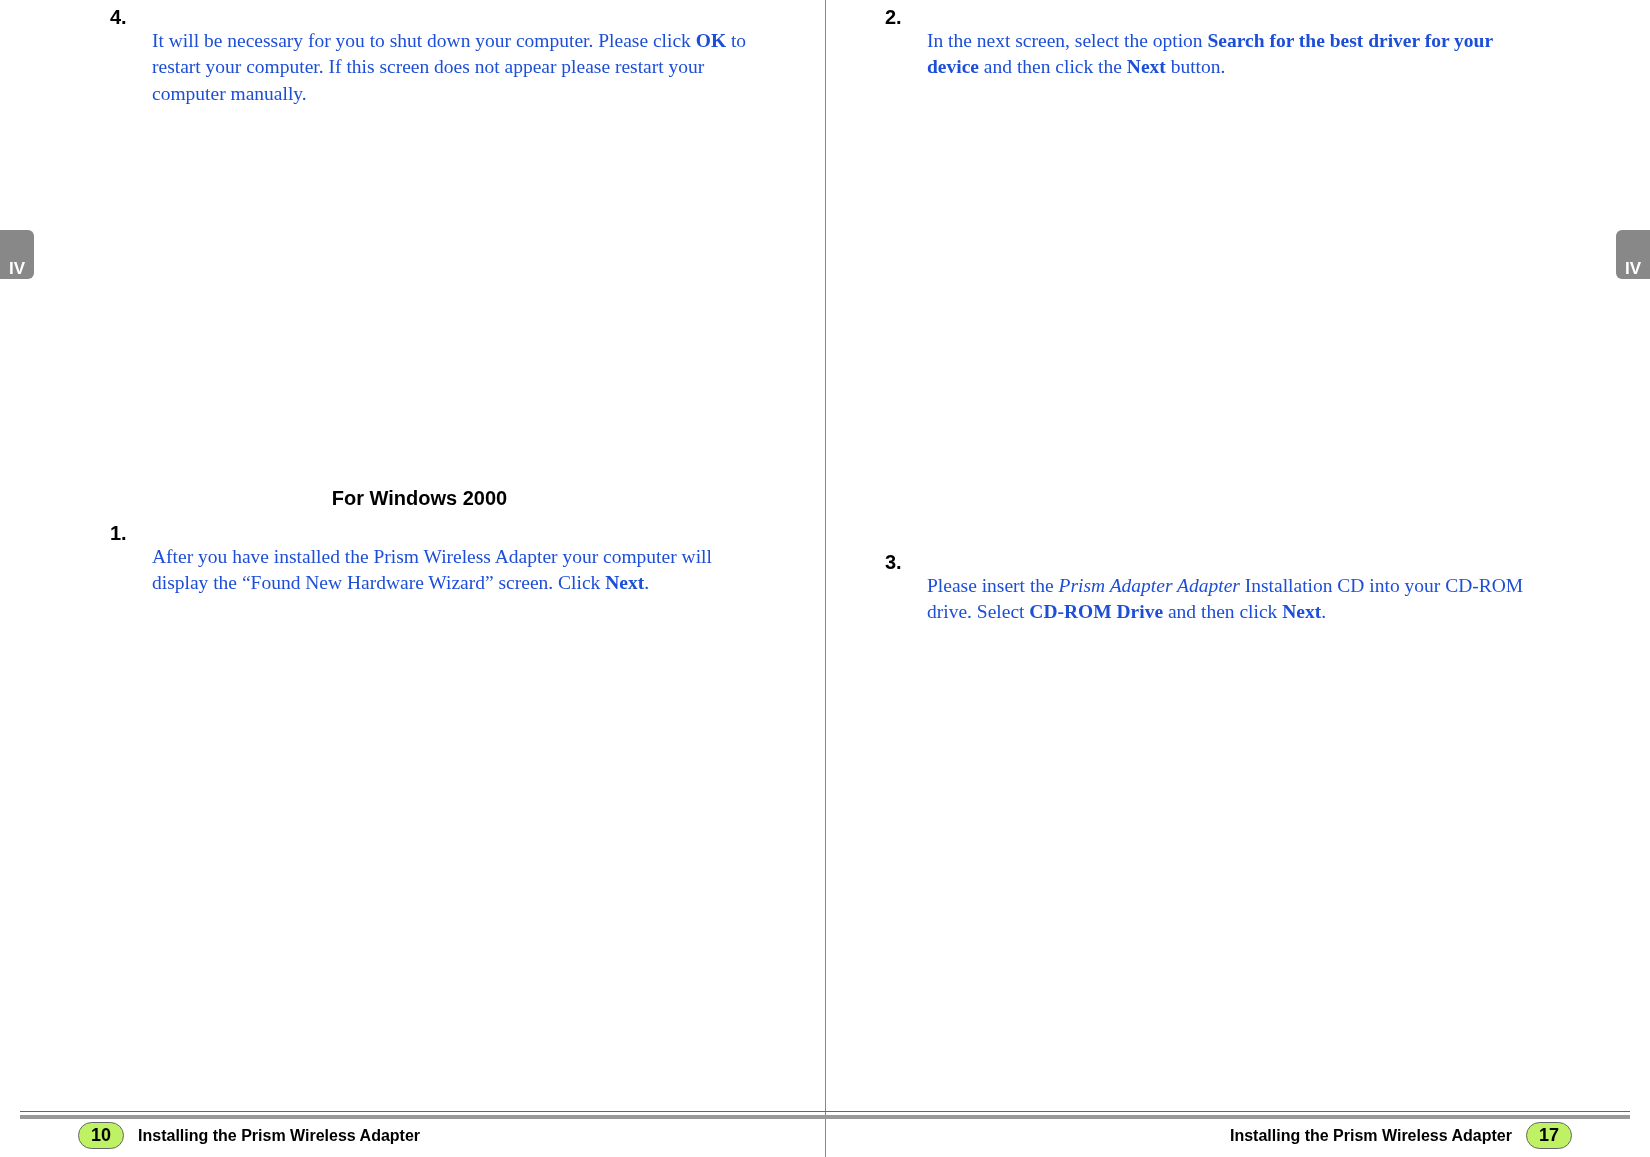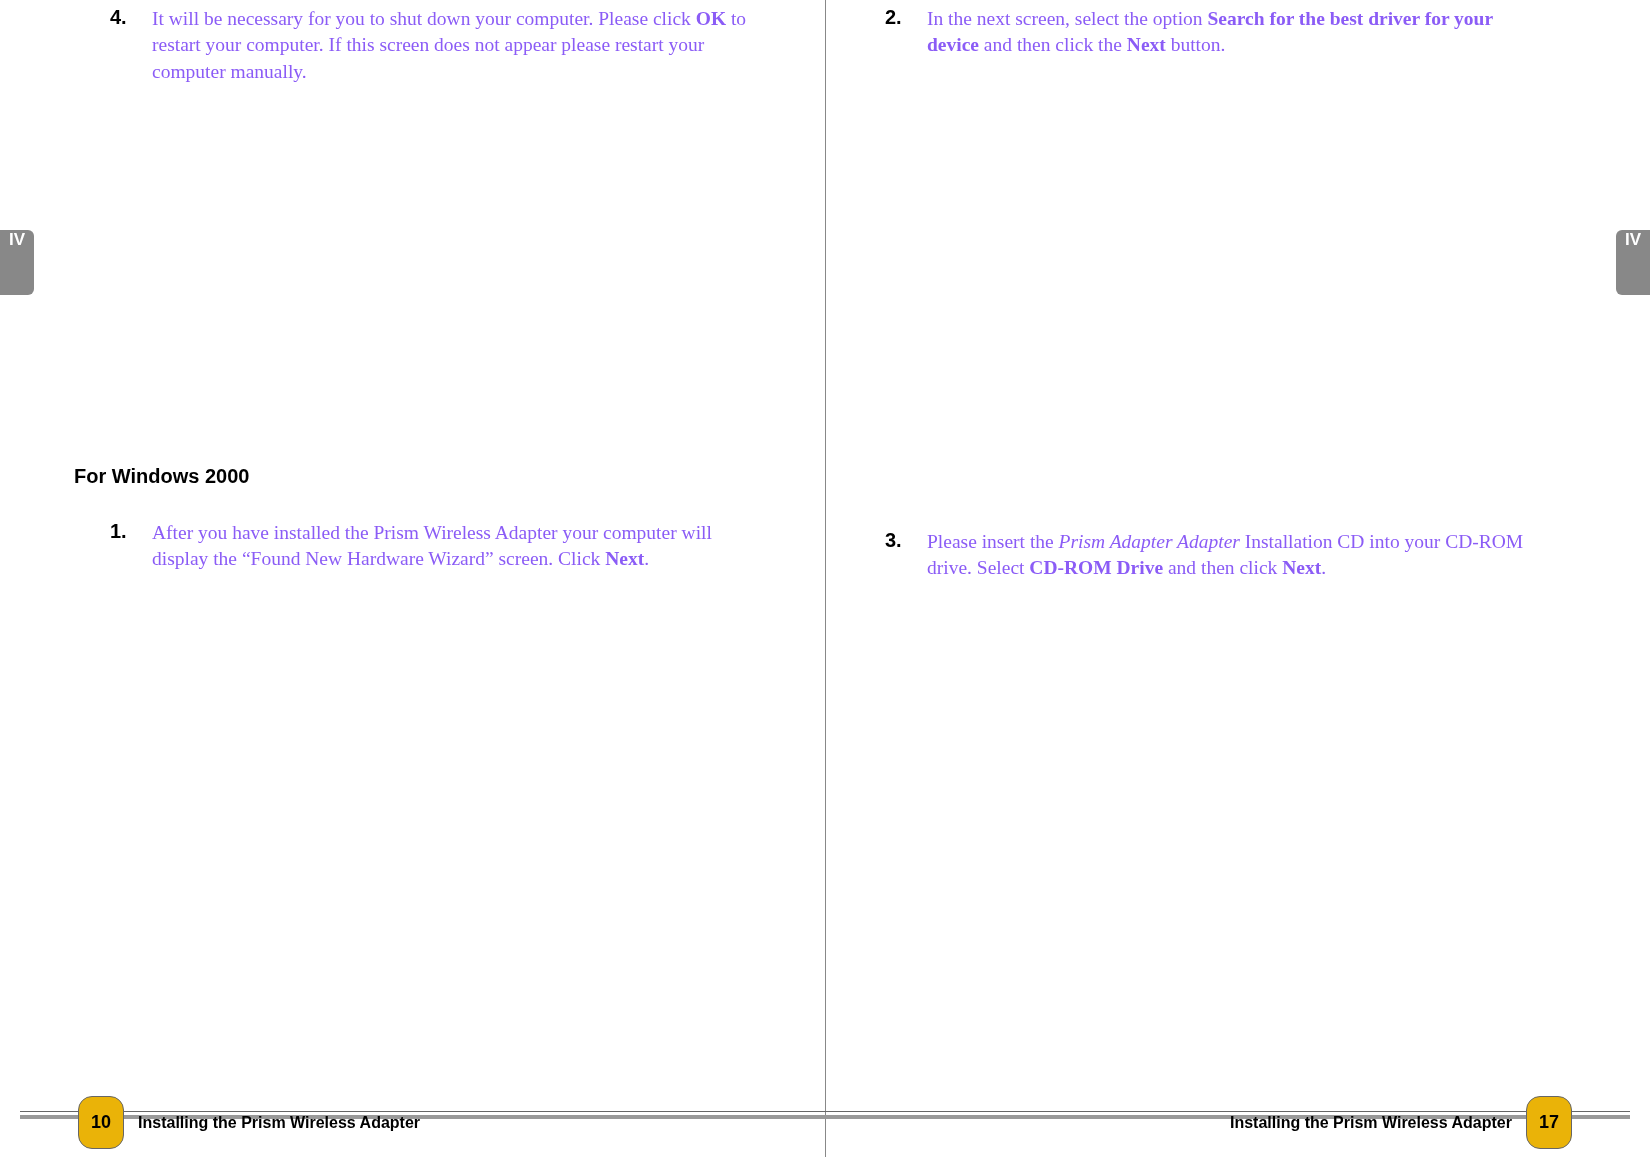--- a/index.html
+++ b/index.html
@@ -41,51 +41,53 @@
       font-family: Arial, Helvetica, sans-serif;
       font-weight: bold;
       font-size: 20px;
       color: #000;
       min-width: 42px;
       flex-shrink: 0;
     }
     .step-text {
       font-size: 19.5px;
       line-height: 1.35;
-      color: #8b5cf6;
+      color: #1d4ed8;
       font-family: Georgia, 'Times New Roman', serif;
+      margin-top: 22px;
     }
     .step-text b, .step-text strong { font-weight: bold; }
     .step-text i, .step-text em { font-style: italic; }
     .subheading {
       font-family: Arial, Helvetica, sans-serif;
       font-weight: bold;
       font-size: 20px;
       color: #000;
       margin-top: 380px;
-      margin-bottom: 32px;
+      margin-bottom: 12px;
       margin-left: -36px;
+      text-align: center;
     }
     .left-top-step { padding-top: 6px; }
     .right-top-step { padding-top: 6px; }
     .right-step3 { margin-top: 470px; }
 
     
     .side-tab {
       position: absolute;
       top: 230px;
       width: 34px;
-      height: 65px;
+      height: 49px;
       background: #888;
       color: #fff;
       font-family: Arial, Helvetica, sans-serif;
       font-weight: bold;
       font-size: 17px;
       display: flex;
-      align-items: flex-start;
+      align-items: flex-end;
       justify-content: center;
     }
     .side-tab.left { left: 0; border-radius: 0 6px 6px 0; }
     .side-tab.right { right: 0; border-radius: 6px 0 0 6px; }
 
     
     .footer {
       position: absolute;
       bottom: 0;
       left: 0;
@@ -124,22 +126,22 @@
       align-items: center;
       gap: 14px;
     }
     .page-num {
       font-family: Arial, Helvetica, sans-serif;
       font-weight: bold;
       font-size: 18px;
       color: #000;
       border: 1.5px solid #666;
       border-radius: 14px;
-      padding: 15px 12px;
-      background: #eab308;
+      padding: 2px 12px;
+      background: #bef264;
     }
     .footer-title {
       font-family: Arial, Helvetica, sans-serif;
       font-weight: bold;
       font-size: 16px;
       color: #000;
     }
   </style>
 </head>
 <body>

